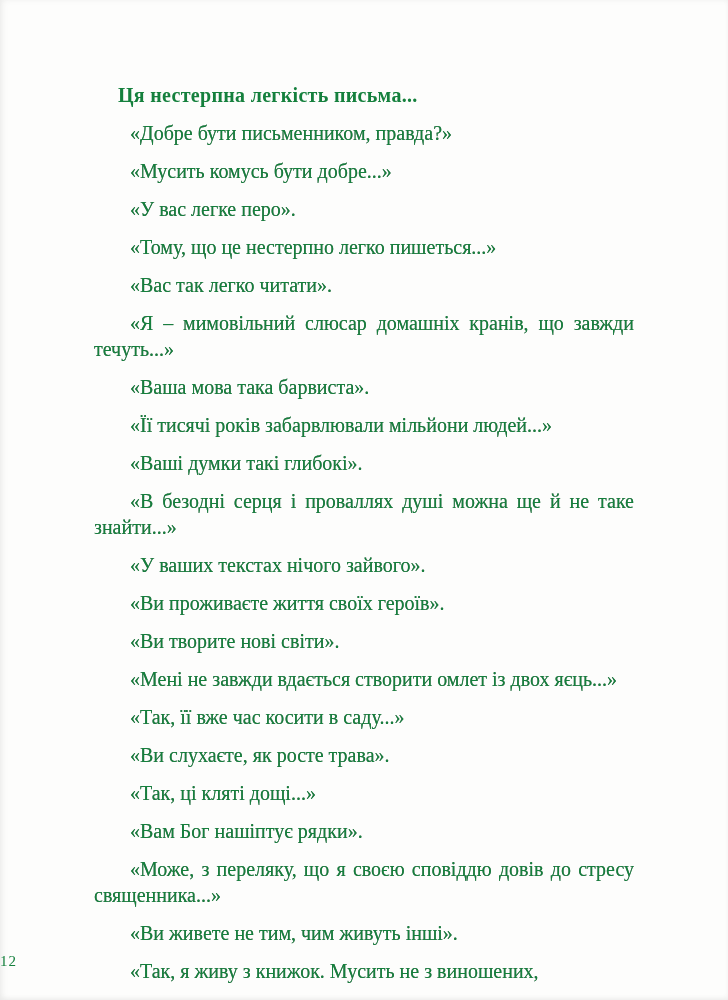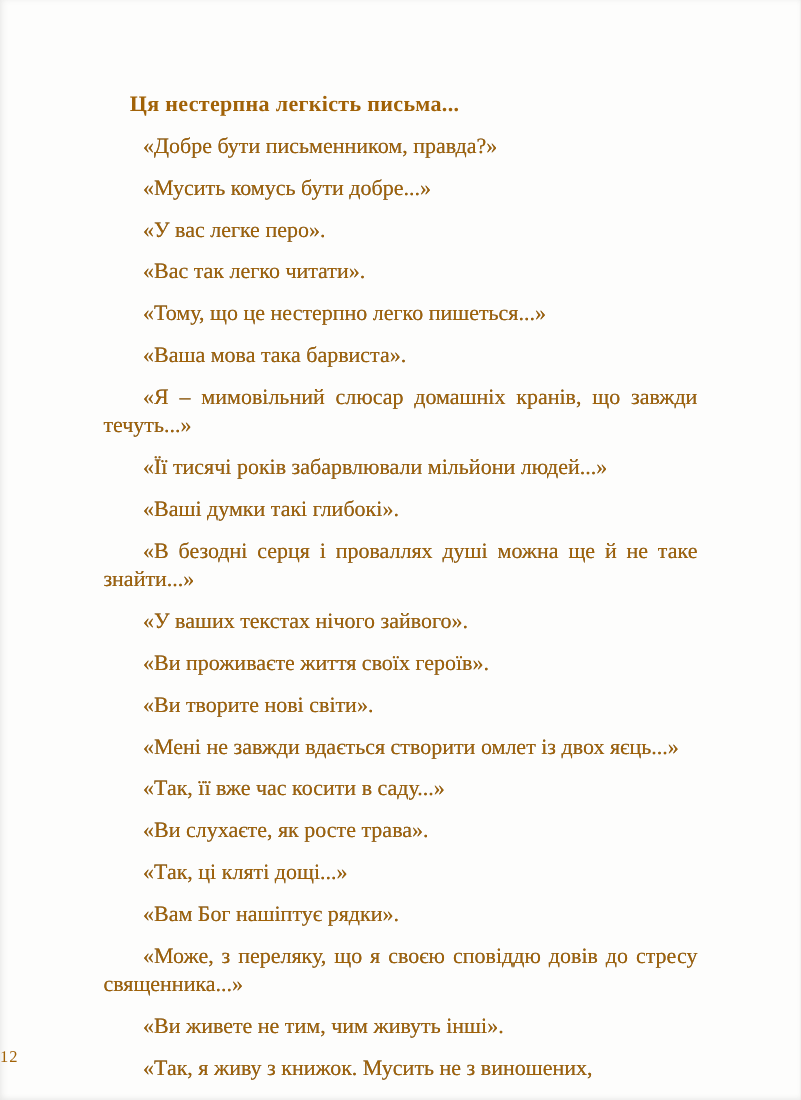--- a/index.html
+++ b/index.html
@@ -45,30 +45,30 @@
     bottom: 28px;
     text-align: left;
     font-size: 15px;
     line-height: 22px;
     letter-spacing: 1px;
   }
 </style>
 </head>
 <body>
 
-<div class="page" style="background: rgb(253, 253, 252); color: #a16207;">
+<div class="page" style="background: rgb(253, 253, 252); color: #15803d;">
   <h1 class="title">Ця нестерпна легкість письма...</h1>
   <div class="paragraphs">
       <p>«Добре бути письменником, правда?»</p>
       <p>«Мусить комусь бути добре...»</p>
       <p>«У вас легке перо».</p>
+      <p>«Тому, що це нестерпно легко пишеться...»</p>
       <p>«Вас так легко читати».</p>
-      <p>«Тому, що це нестерпно легко пишеться...»</p>
+      <p>«Я – мимовільний слюсар домашніх кранів, що завжди течуть...»</p>
       <p>«Ваша мова така барвиста».</p>
-      <p>«Я – мимовільний слюсар домашніх кранів, що завжди течуть...»</p>
       <p>«Її тисячі років забарвлювали мільйони людей...»</p>
       <p>«Ваші думки такі глибокі».</p>
       <p>«В безодні серця і проваллях душі можна ще й не таке знайти...»</p>
       <p>«У ваших текстах нічого зайвого».</p>
       <p>«Ви проживаєте життя своїх героїв».</p>
       <p>«Ви творите нові світи».</p>
       <p>«Мені не завжди вдається створити омлет із двох яєць...»</p>
       <p>«Так, її вже час косити в саду...»</p>
       <p>«Ви слухаєте, як росте трава».</p>
       <p>«Так, ці кляті дощі...»</p>

